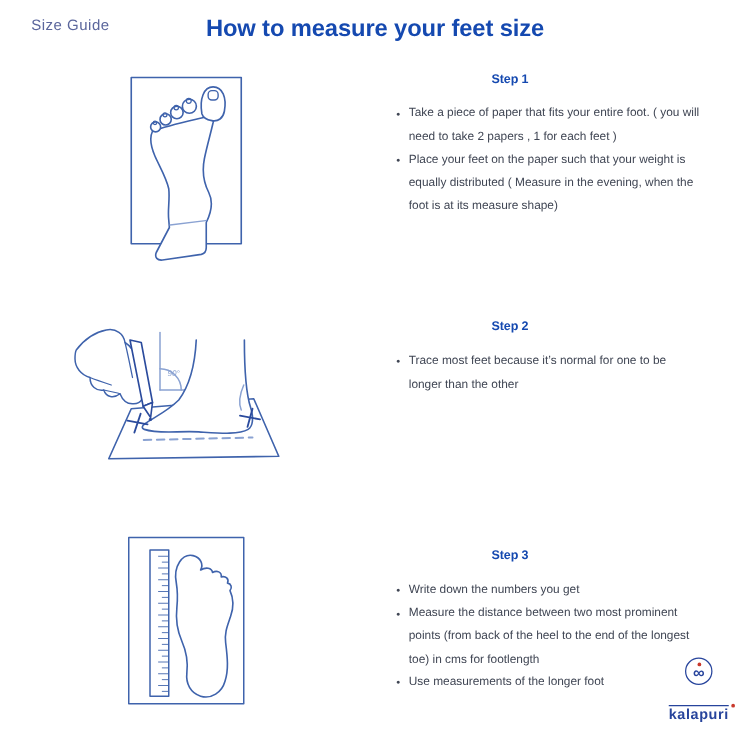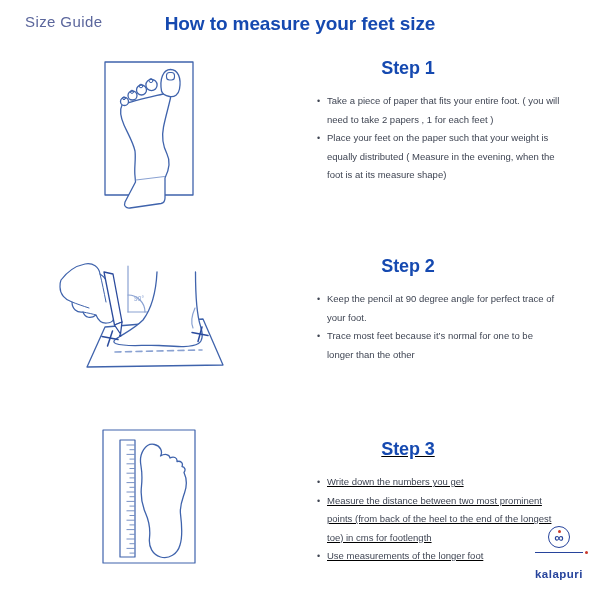--- a/index.html
+++ b/index.html
@@ -1,46 +1,46 @@
 <!DOCTYPE html>
 <html><head>
 <meta charset="utf-8">
 <style>
   html,body{margin:0;padding:0;}
   body{width:600px;height:600px;position:relative;background:#ffffff;
        font-family:"Liberation Sans",sans-serif;overflow:hidden;}
   .abs{position:absolute;}
 
-  .page-label{left:25px;top:13px;font-size:15px;letter-spacing:.4px;color:#5b669c;}
+  .page-label{left:25px;top:13px;font-size:12px;letter-spacing:.4px;color:#5b669c;}
   .page-title{left:0;top:13px;width:600px;text-align:center;font-size:19px;
               font-weight:bold;color:#1549b0;letter-spacing:-.1px;}
 
   .step-text{left:310px;width:250px;}
-  .step-heading{width:196px;text-align:center;font-size:18px;font-weight:bold;
+  .step-heading{width:196px;text-align:center;font-size:10px;font-weight:bold;
                 color:#1549b0;letter-spacing:-.1px;}
   ul.bullets{margin:13px 6px 0 0;padding:0 0 0 17px;width:234px;
              font-size:9.5px;line-height:18.5px;color:#3f4553;list-style:none;}
   ul.bullets li{position:relative;}
   ul.bullets li::before{content:"•";position:absolute;left:-10px;top:0;
                         font-size:9px;color:#3f4553;}
 
   svg{display:block;}
   .stroke-main{stroke:#3f63ac;fill:none;stroke-width:1.3;stroke-linecap:round;stroke-linejoin:round;}
   .stroke-fill{stroke:#3f63ac;fill:#ffffff;stroke-width:1.3;stroke-linecap:round;stroke-linejoin:round;}
   .stroke-light{stroke:#8aa2d2;fill:none;stroke-width:1.2;stroke-linecap:round;}
   .stroke-dark{stroke:#2b4b9d;fill:none;stroke-width:1.5;stroke-linecap:round;}
 
   .logo{left:520px;top:526px;width:78px;text-align:center;}
   .logo-circle{width:20px;height:20px;border:1.6px solid #27449c;border-radius:50%;
                margin:0 auto;position:relative;}
   .logo-dot{position:absolute;width:3px;height:3px;border-radius:50%;background:#c9392c;
             left:50%;margin-left:-1.5px;top:2.5px;}
   .logo-inf{position:absolute;left:0;right:0;top:4px;text-align:center;
             font-size:13px;font-weight:bold;color:#27449c;line-height:14px;}
-  .brand{display:inline-block;margin-top:4px;padding-top:15px;border-top:1.5px solid #27449c;
+  .brand{display:inline-block;margin-top:16px;padding-top:1px;border-top:1.5px solid #27449c;
          font-size:11.5px;font-weight:bold;color:#27449c;letter-spacing:.5px;position:relative;}
   .brand-dot{position:absolute;right:-5px;top:-2px;width:3px;height:3px;border-radius:50%;
              background:#c9392c;}
 </style>
 </head>
 <body>
 
 <div class="abs page-label">Size Guide</div>
 <div class="abs page-title">How to measure your feet size</div>
 
@@ -113,21 +113,20 @@
   <g class="stroke-dark">
     <path d="M 137 82.5 L 153 85.5"></path>
       <path d="M 147 77 L 143 91.5"></path>
   </g>
   <path class="stroke-light" style="stroke-width:1.6;stroke-dasharray:6 4.5" d="M 60 102 L 147 100"></path>
 </svg>
 
 <div class="abs step-text" style="top:256px;">
   <div class="step-heading">Step 2</div>
   <ul class="bullets">
-    <li>Keep the pencil at 90 degree angle for perfect trace of your foot.</li>
     <li>Trace most feet because it’s normal for one to be longer than the other</li>
   </ul>
 </div>
 
 <svg class="abs" style="left:95px;top:425px;" width="110" height="145" viewBox="0 0 110 145">
   <rect x="8" y="5" width="92" height="133" class="stroke-main" style="stroke-width:1.2"></rect>
   <g>
     <rect x="25" y="15" width="15" height="117" class="stroke-fill" style="stroke-width:1.2"></rect>
     <g stroke="#3f63ac" stroke-width="0.7">
         <line x1="31.5" y1="20" x2="39.4" y2="20"></line>
@@ -159,21 +158,21 @@
   <path class="stroke-main" d="M 46 41
     C 43.5 28, 51 17.5, 59.5 19.5 C 65.5 21, 68 26.5, 65.5 31
     C 69.5 28.5, 74.5 29, 75 33 C 78.5 31, 82.5 32.5, 82 36.5
     C 85.5 35.5, 88.5 38, 87 41.5 C 90 42, 91 45, 89 47.5
     C 92 54, 92 61, 89.5 68 C 87 75.5, 84.5 81, 85.5 89
     C 87 101, 88 111, 85 120 C 82.5 129, 74 134.5, 65.5 132
     C 57.5 129.5, 53.5 122, 54.5 113 C 55.5 104, 54 96, 50.5 88
     C 47 80, 45.5 70, 46.5 61 C 47.2 54, 47 47, 46 41 Z"></path>
 </svg>
 
-<div class="abs step-text" style="top:439px;text-decoration:underline;">
+<div class="abs step-text" style="top:439px;">
   <div class="step-heading">Step 3</div>
   <ul class="bullets">
     <li>Write down the numbers you get</li>
     <li>Measure the distance between two most prominent points (from back of the heel to the end of the longest toe) in cms for footlength</li>
     <li>Use measurements of the longer foot</li>
   </ul>
 </div>
 
 <div class="abs logo">
   <div class="logo-circle">

